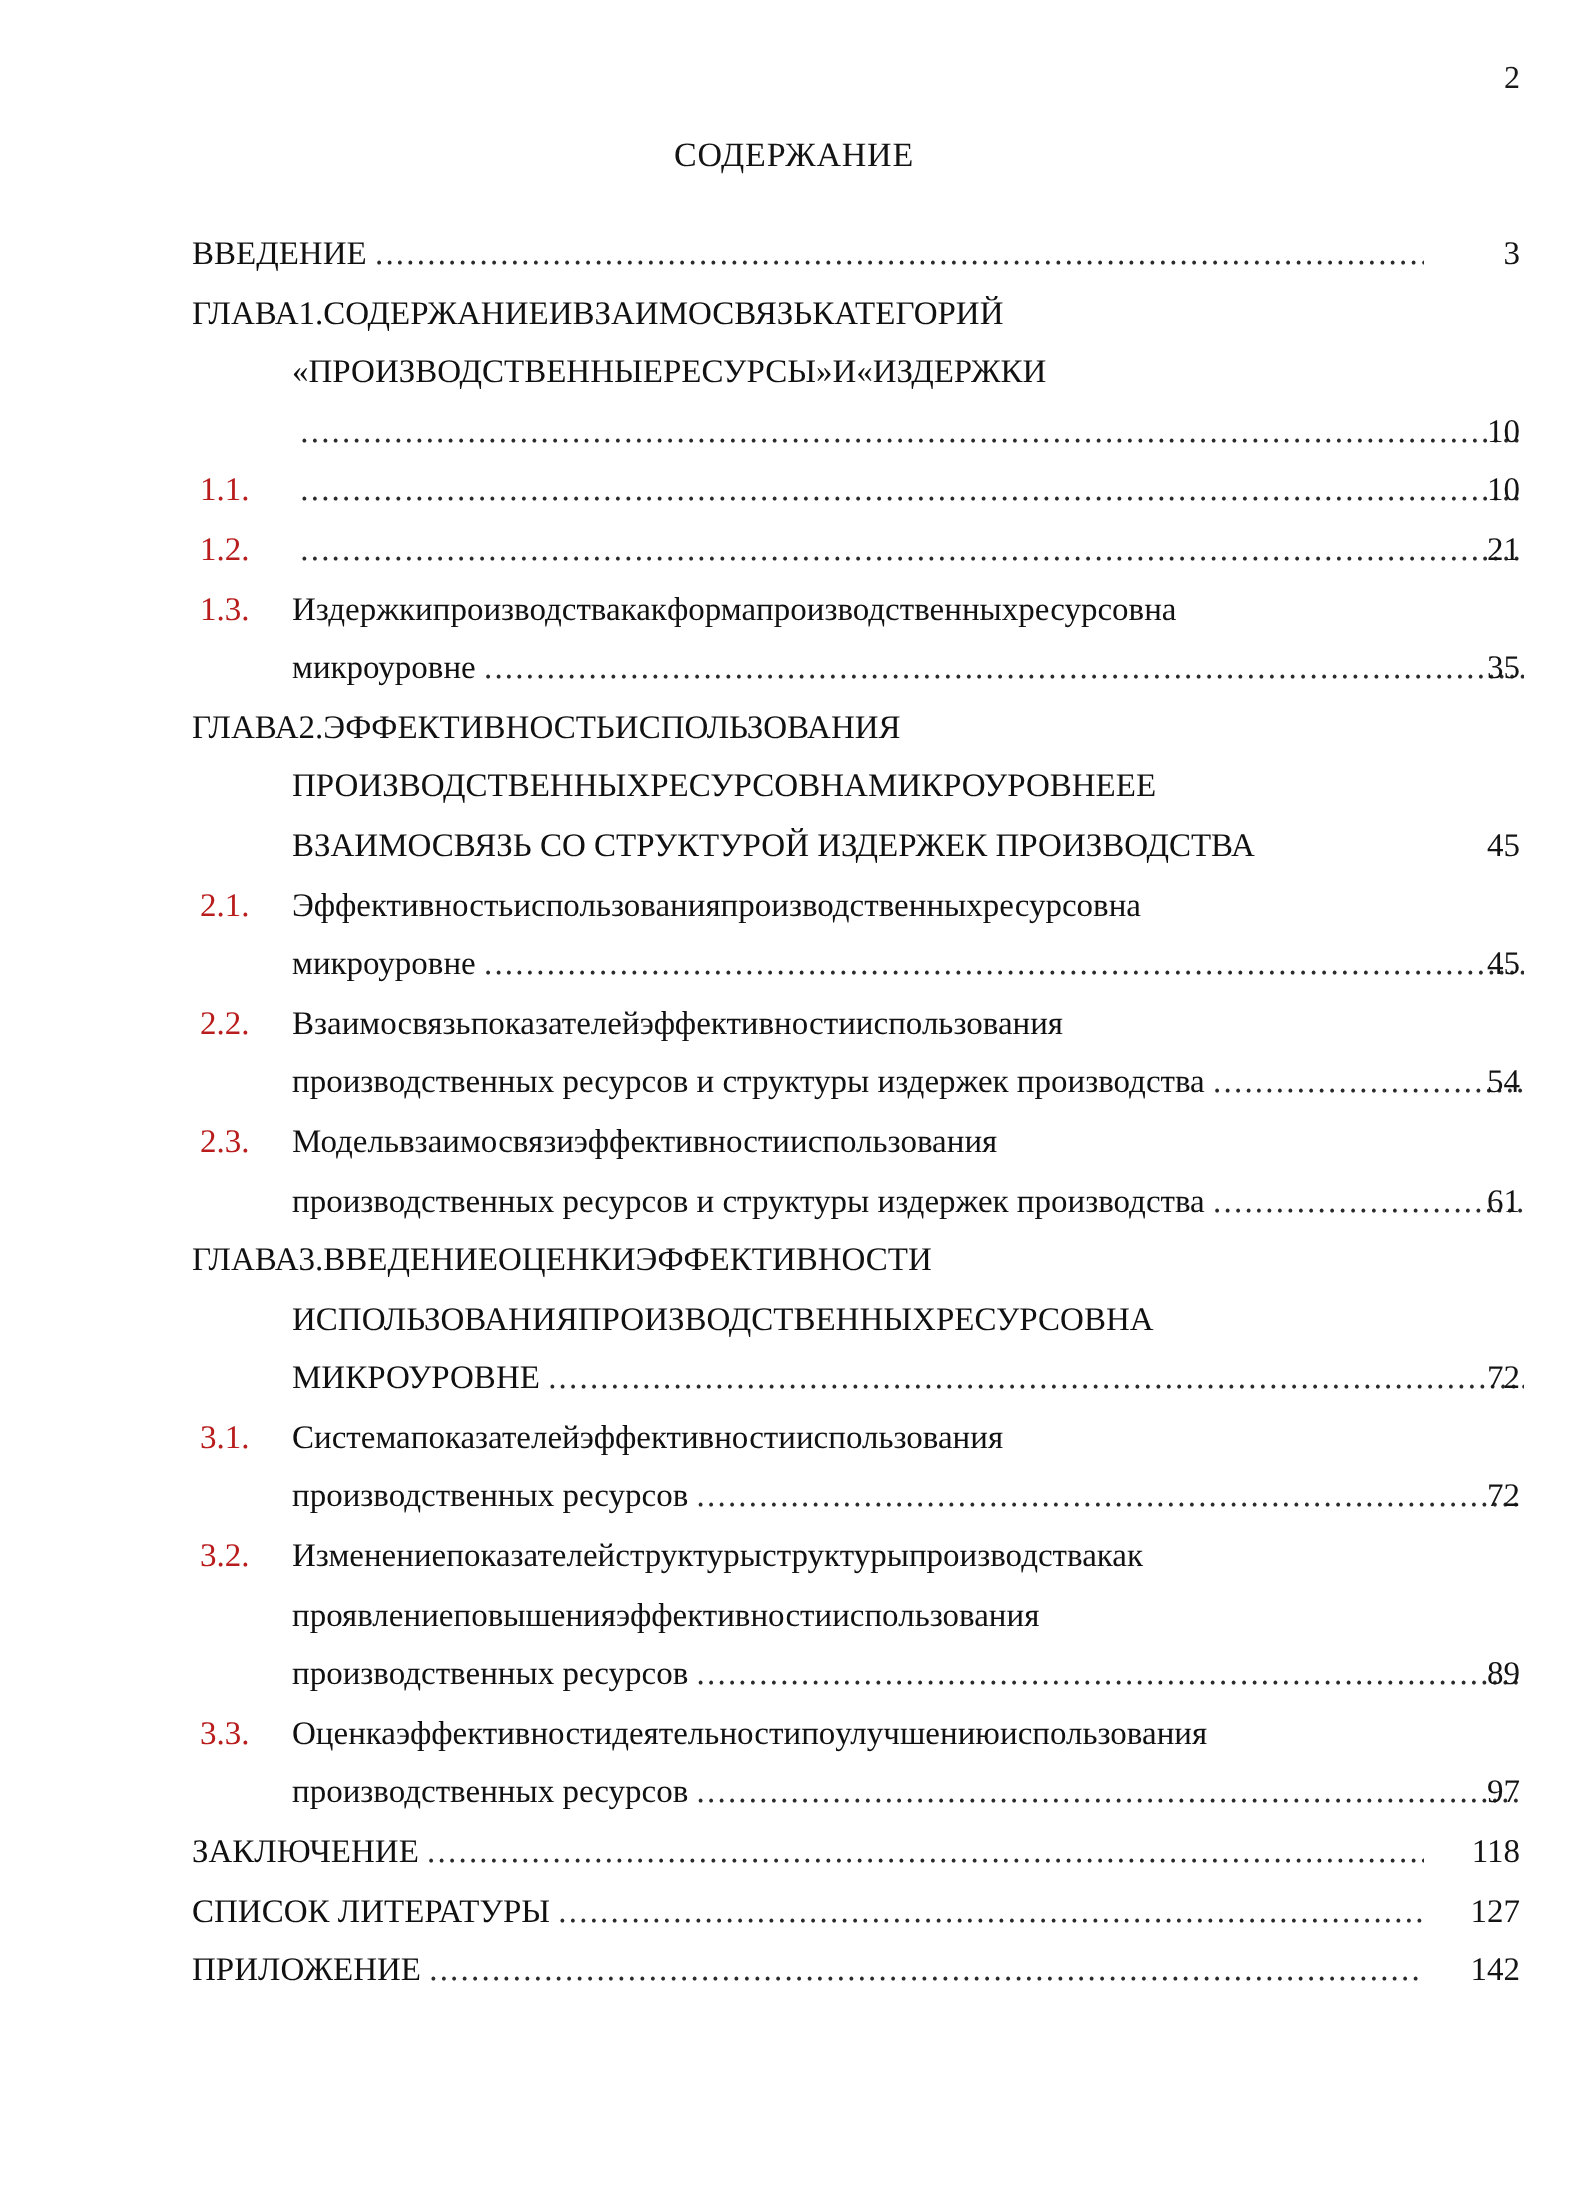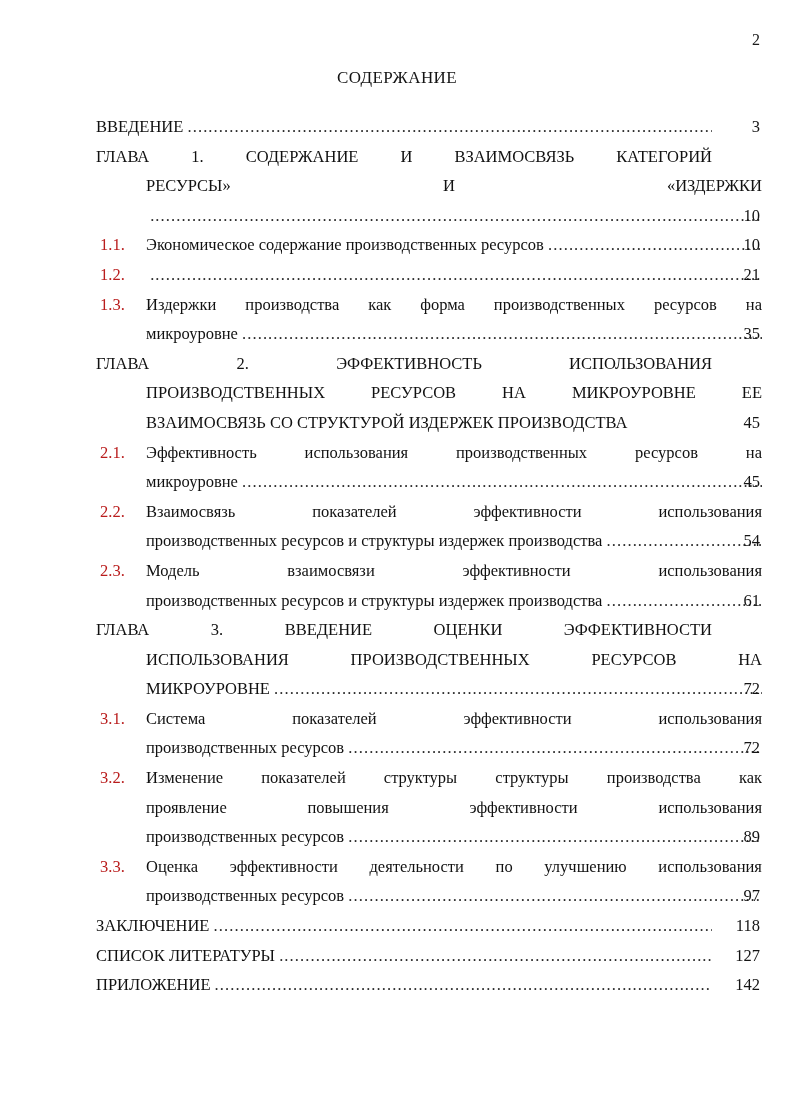--- a/index.html
+++ b/index.html
@@ -98,21 +98,20 @@
     color: #b91c1c;
   }
 
   
   .lvl-flush  { padding-left: 0px; }
   .lvl-hang   { padding-left: 50px; }
 
   
   .justify {
     display: flex;
-    justify-content: space-between;
     align-items: baseline;
     width: 100%;
     height: 29.6px;
   }
   .justify.nospread { justify-content: flex-start; }
   .justify > span { display: inline-block; }
 
   
   .leader {
     display: inline-block;
@@ -156,41 +155,41 @@
             <span class="txt-run">И</span>
             <span class="txt-run">ВЗАИМОСВЯЗЬ</span>
             <span class="txt-run">КАТЕГОРИЙ</span>
           </div>
         </div>
         <div class="row-page"></div>
       </div>
       <div class="toc-row">
         <div class="row-text lvl-hang">
           <div class="justify">
+            <span class="txt-run">«ПРОИЗВОДСТВЕННЫЕ</span>
             <span class="txt-run">РЕСУРСЫ»</span>
             <span class="txt-run">И</span>
             <span class="txt-run">«ИЗДЕРЖКИ</span>
           </div>
         </div>
         <div class="row-page"></div>
       </div>
       <div class="toc-row">
         <div class="row-text lvl-hang">
           <div class="justify nospread">
             <span class="txt-run"> </span>
             <span class="leader leader-grow">........................................................................................................................................................................................................</span>
           </div>
         </div>
         <div class="row-page">10</div>
       </div>
       <div class="toc-row">
         <div class="row-num">1.1.</div>
         <div class="row-text lvl-hang">
           <div class="justify nospread">
-            <span class="txt-run">Экономическое содержание производственных ресурсов</span>
             <span class="txt-run"> </span>
             <span class="leader leader-grow">........................................................................................................................................................................................................</span>
           </div>
         </div>
         <div class="row-page">10</div>
       </div>
       <div class="toc-row">
         <div class="row-num">1.2.</div>
         <div class="row-text lvl-hang">
           <div class="justify nospread">

